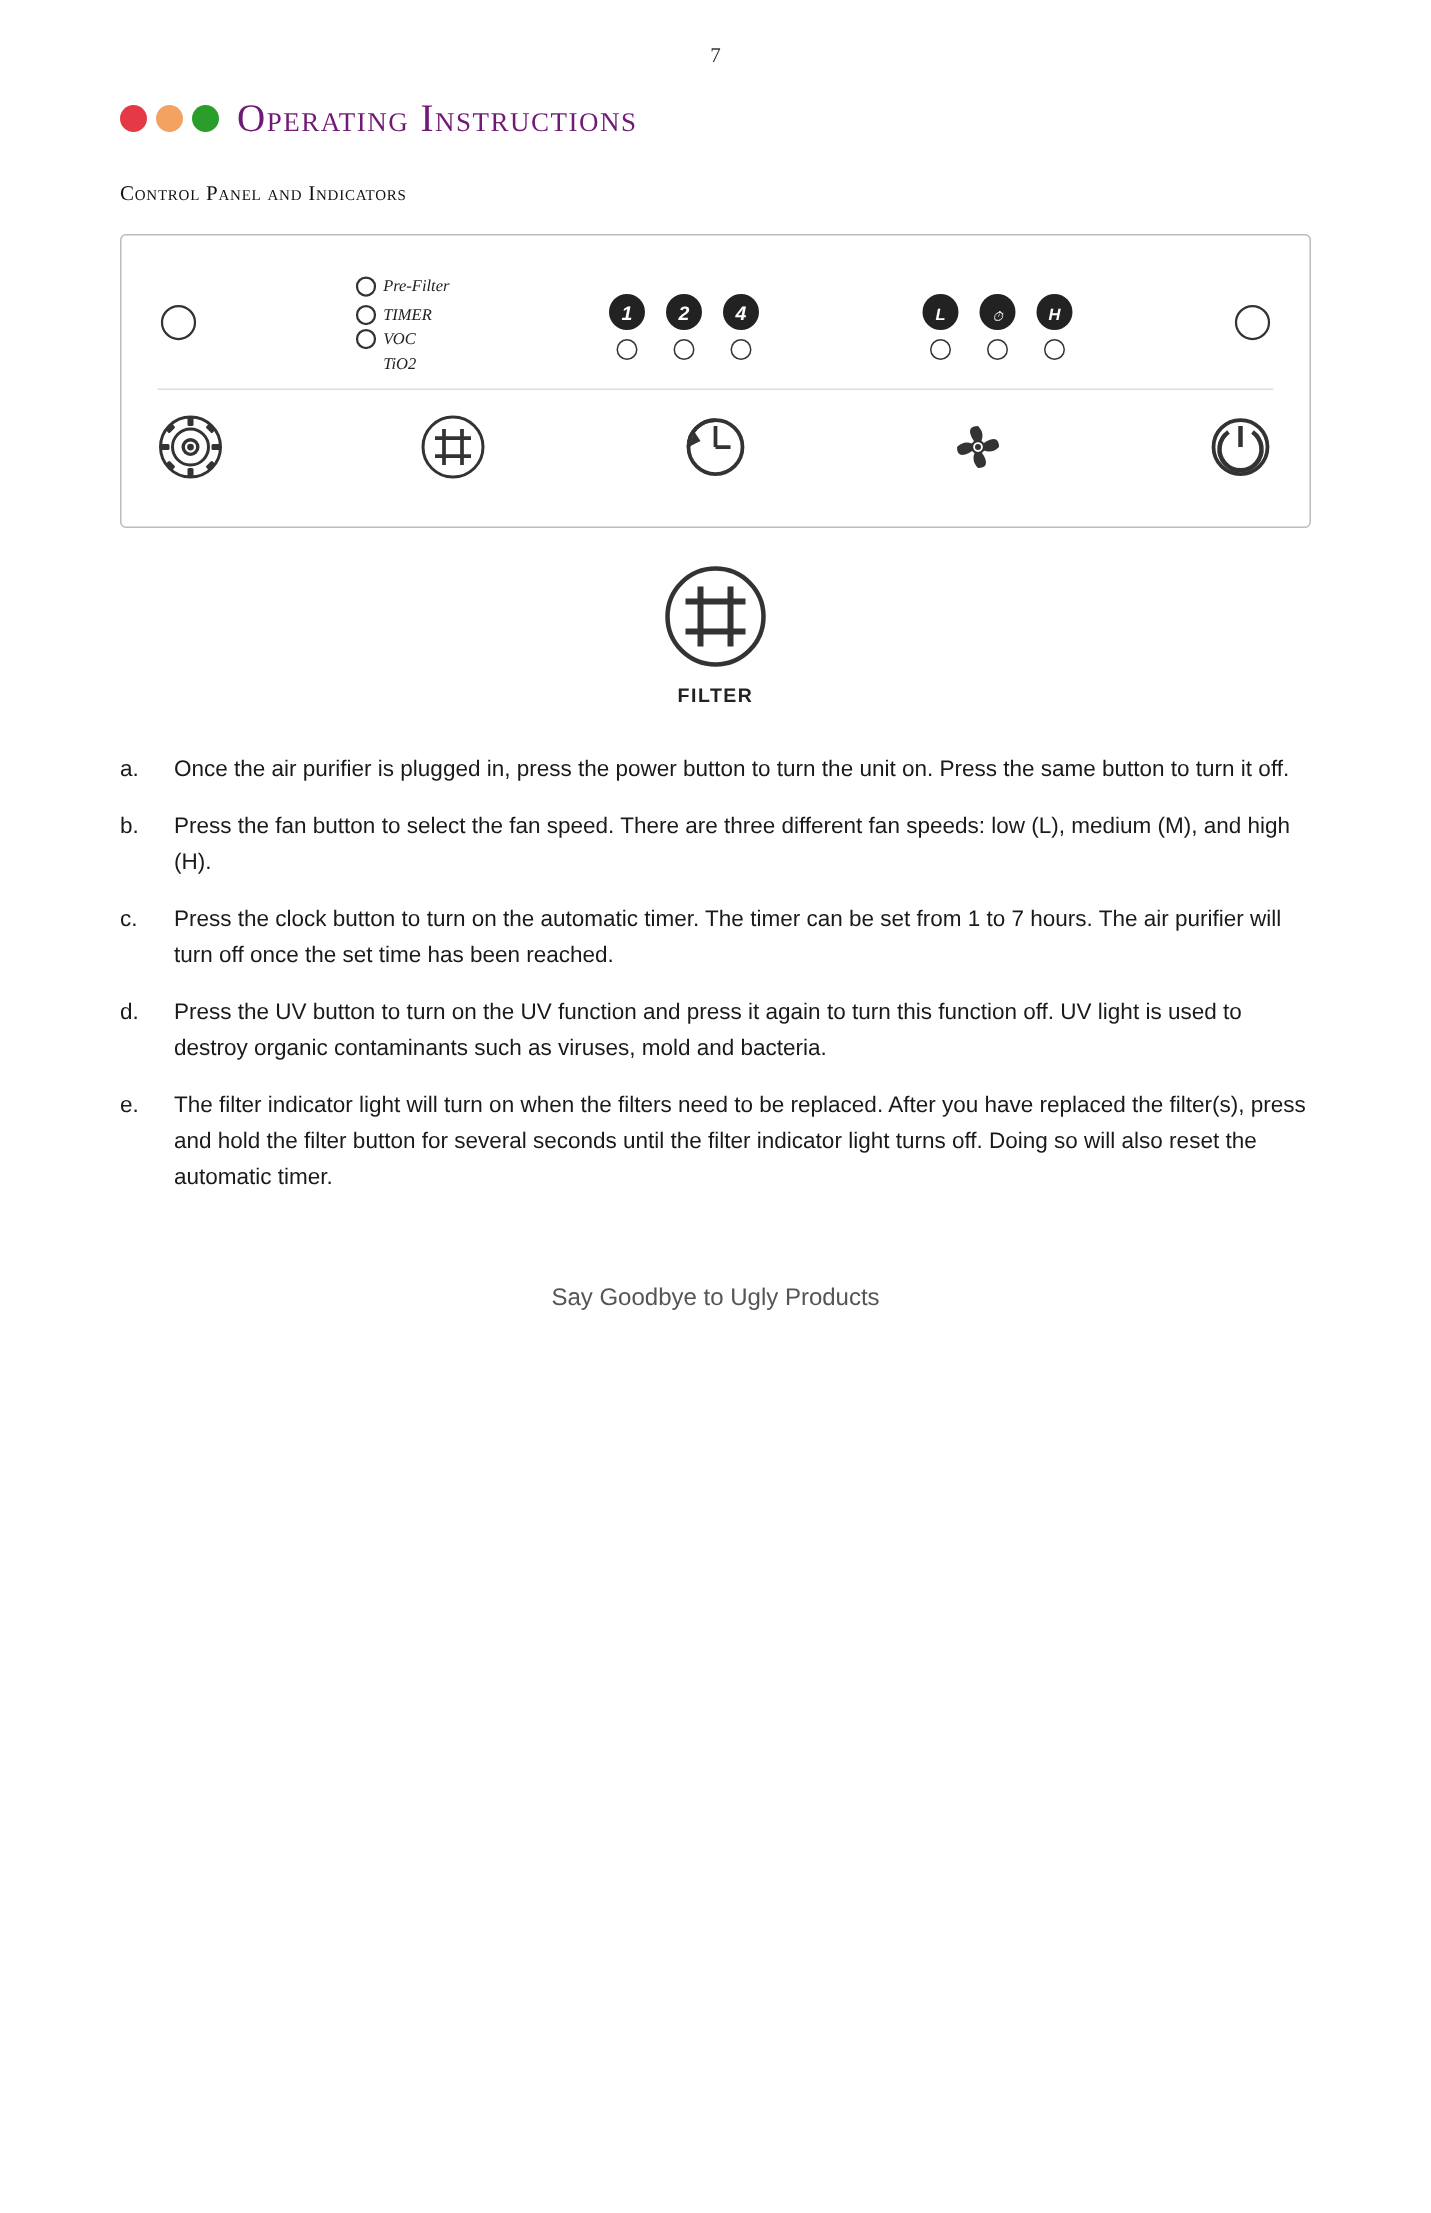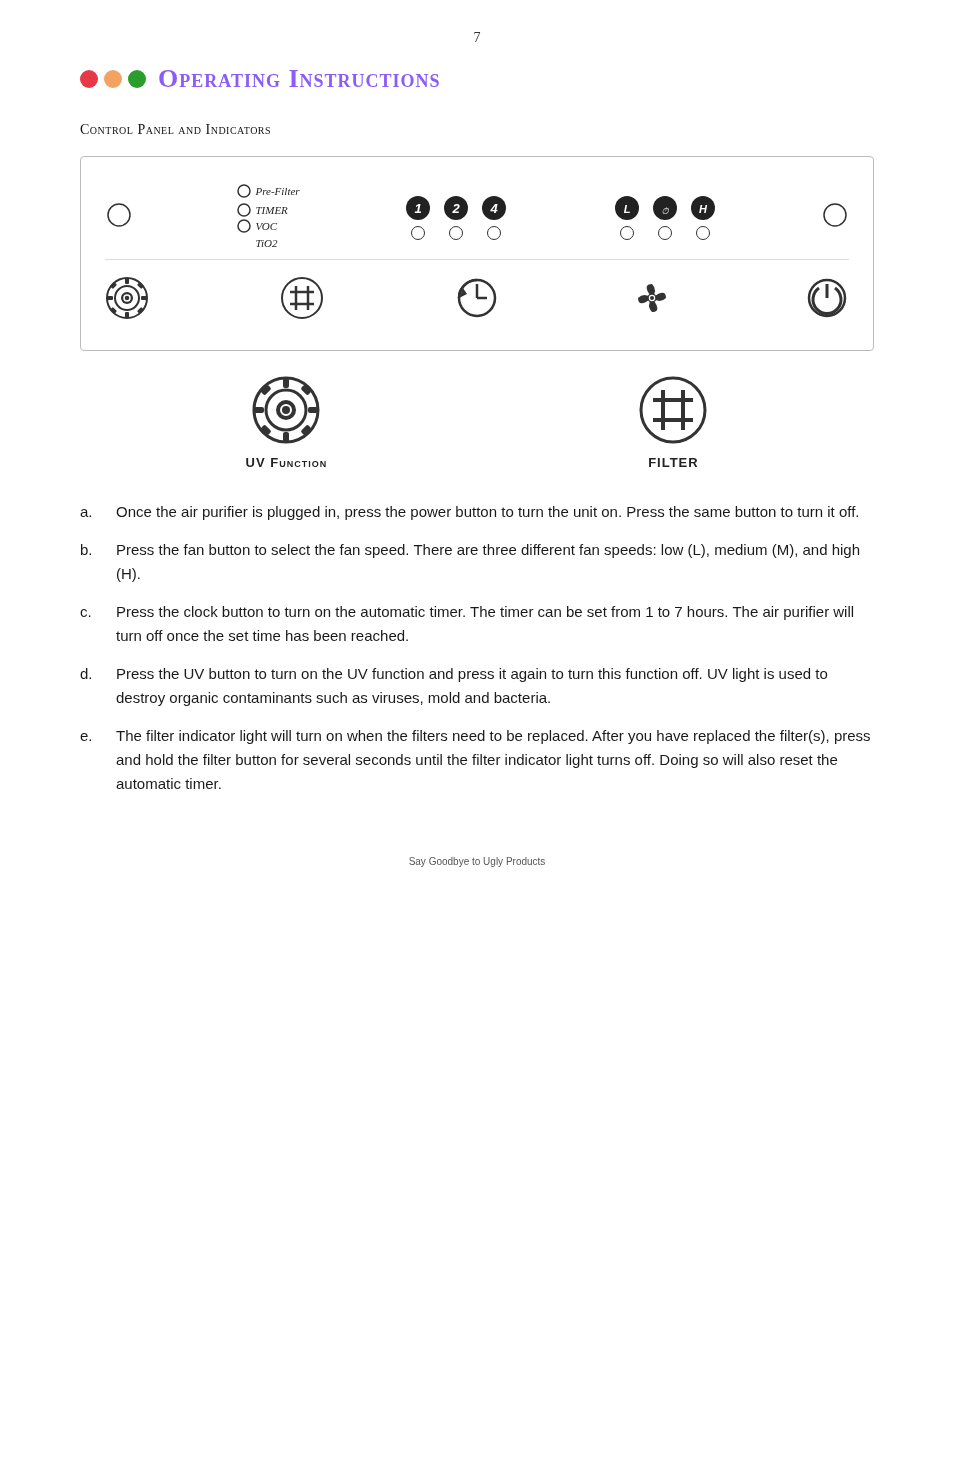--- a/index.html
+++ b/index.html
@@ -38,22 +38,22 @@
     }
 
     .dot-red { background: #e63946; }
     .dot-orange { background: #f4a261; }
     .dot-green { background: #2a9d2a; }
 
     .section-title {
       font-size: 26px;
       font-variant: small-caps;
       letter-spacing: 1px;
-      color: #8b5cf6;
-      font-weight: bold;
+      color: #701a75;
+      font-weight: normal;
     }
 
     .subsection-title {
       font-size: 14px;
       font-variant: small-caps;
       letter-spacing: 0.5px;
       color: #111;
       font-weight: normal;
       margin-bottom: 18px;
     }
@@ -160,21 +160,21 @@
       color: #1a1a1a;
     }
 
     .instructions-list li .list-letter {
       min-width: 20px;
       font-weight: normal;
     }
 
     .footer-text {
       text-align: center;
-      font-size: 10px;
+      font-size: 16px;
       color: #555;
       margin-top: 60px;
       font-family: Arial, sans-serif;
     }
   </style>
 </head>
 <body>
 
 <div class="page-number">7</div>
 
@@ -342,37 +342,20 @@
         <path d="M22 8 L22 22" stroke="#333" stroke-width="3" fill="none"></path>
         <path d="M14 12 A14 14 0 1 0 30 12" fill="none" stroke="#333" stroke-width="3"></path>
       </svg>
     </div>
 
   </div>
 </div>
 
 <div class="big-icons-row">
 
-  <div class="big-icon-unit">
-    <svg class="big-icon-svg" viewBox="0 0 70 70">
-      <circle cx="35" cy="35" r="32" fill="none" stroke="#333" stroke-width="3"></circle>
-      <circle cx="35" cy="35" r="20" fill="none" stroke="#333" stroke-width="3"></circle>
-      <rect x="32" y="3" width="6" height="10" rx="2" fill="#333"></rect>
-      <rect x="32" y="57" width="6" height="10" rx="2" fill="#333"></rect>
-      <rect x="3" y="32" width="10" height="6" rx="2" fill="#333"></rect>
-      <rect x="57" y="32" width="10" height="6" rx="2" fill="#333"></rect>
-      <rect x="12" y="10" width="6" height="10" rx="2" fill="#333" transform="rotate(45 15 15)"></rect>
-      <rect x="52" y="10" width="6" height="10" rx="2" fill="#333" transform="rotate(-45 55 15)"></rect>
-      <rect x="12" y="50" width="6" height="10" rx="2" fill="#333" transform="rotate(-45 15 55)"></rect>
-      <rect x="52" y="50" width="6" height="10" rx="2" fill="#333" transform="rotate(45 55 55)"></rect>
-      <circle cx="35" cy="35" r="10" fill="#333"></circle>
-      <circle cx="35" cy="35" r="5" fill="none" stroke="#fff" stroke-width="2"></circle>
-    </svg>
-    <span class="big-icon-label">UV Function</span>
-  </div>
 
   <div class="big-icon-unit">
     <svg class="big-icon-svg" viewBox="0 0 70 70">
       <circle cx="35" cy="35" r="32" fill="none" stroke="#333" stroke-width="3"></circle>
       <line x1="25" y1="15" x2="25" y2="55" stroke="#333" stroke-width="4"></line>
       <line x1="45" y1="15" x2="45" y2="55" stroke="#333" stroke-width="4"></line>
       <line x1="15" y1="25" x2="55" y2="25" stroke="#333" stroke-width="4"></line>
       <line x1="15" y1="45" x2="55" y2="45" stroke="#333" stroke-width="4"></line>
     </svg>
     <span class="big-icon-label">FILTER</span>

